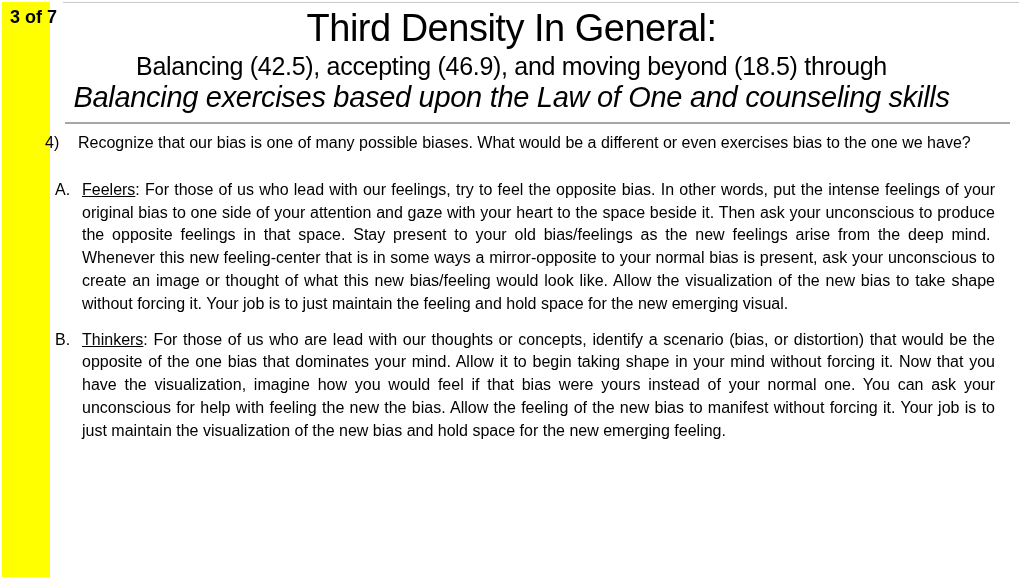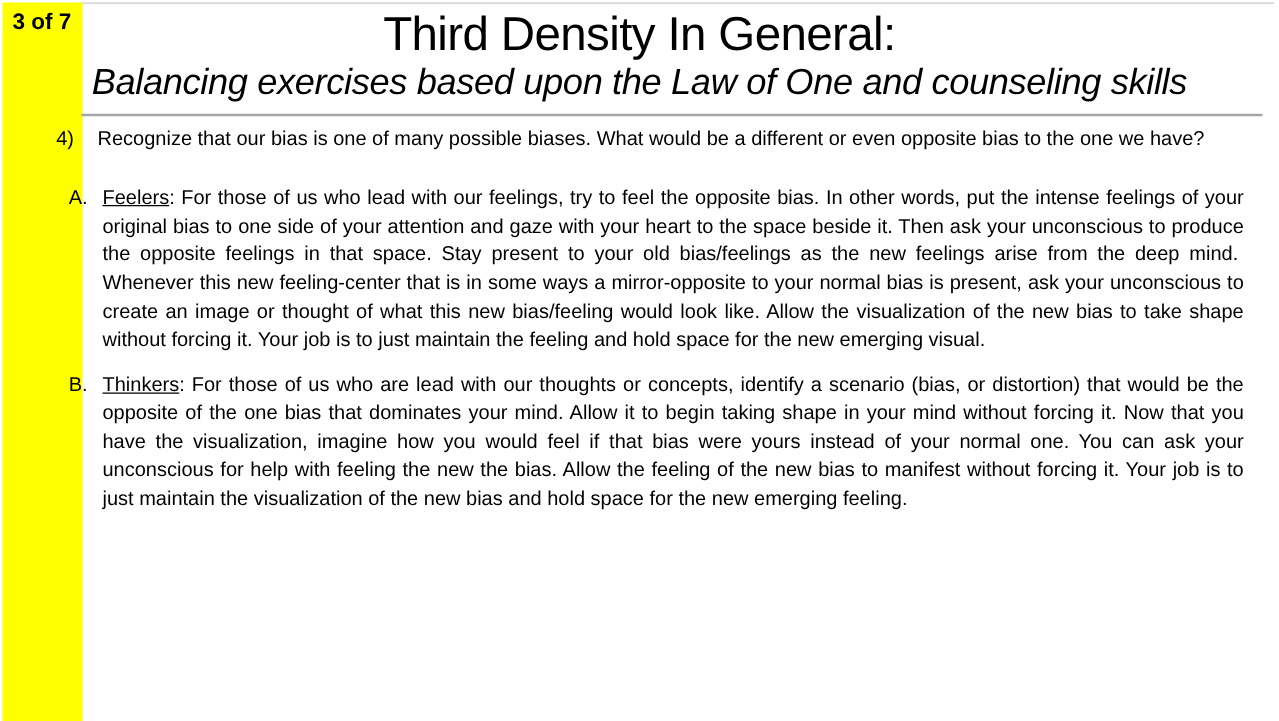--- a/index.html
+++ b/index.html
@@ -6,21 +6,21 @@
   body {
     width: 1023px; height: 577px;
     background: #ffffff;
     color: #000000;
     font-family: "Liberation Sans", "DejaVu Sans", sans-serif;
     position: relative;
     overflow: hidden;
   }
   .side-bar {
     position: absolute; left: 2px; top: 2px; bottom: 0;
-    width: 64px;
+    width: 48px;
     background: #ffff00;
     z-index: 1;
   }
   .page-ind {
     font-weight: 700;
     font-size: 18px;
     padding: 5px 0 0 8px;
     white-space: nowrap;
   }
   .top-line {
@@ -59,29 +59,30 @@
 <body>
 
 <div class="side-bar">
   <div class="page-ind">3 of 7</div>
 </div>
 
 <div class="top-line"></div>
 
 <div class="header">
   <div class="title">Third Density In General:</div>
+  <div class="sub">Balancing (42.5), accepting (46.9), and moving beyond (18.5) through</div>
   <div class="sub-italic">Balancing exercises based upon the Law of One and counseling skills</div>
 </div>
 
 <hr class="divider">
 
 <div class="content">
   <div class="item">
     <div class="item-num">4)</div>
-    <div class="item-body">Recognize that our bias is one of many possible biases. What would be a different or even opposite bias to the one we have?</div>
+    <div class="item-body">Recognize that our bias is one of many possible biases. What would be a different or even exercises bias to the one we have?</div>
   </div>
 
   <div class="subitem subitem-a">
     <div class="subitem-letter">A.</div>
     <div class="subitem-body"><span class="u">Feelers</span><span>: For those of us who lead with our feelings, try to </span><span class="i">feel</span><span> the opposite bias. In other words, put the intense feelings of your original bias to one side of your attention and </span><span class="i">gaze</span><span> with your heart to the space beside it. Then ask your unconscious to produce the opposite feelings in that space. Stay present to your old bias/feelings as the new feelings arise from the deep mind.&nbsp; Whenever this new feeling-center that is in some ways a mirror-opposite to your normal bias is present, ask your unconscious to create an image or thought of what this new bias/feeling would </span><span class="i">look</span><span> like. Allow the visualization of the new bias to take shape without forcing it. Your job is to just maintain the feeling and hold space for the new emerging visual.</span></div>
   </div>
 
   <div class="subitem subitem-b">
     <div class="subitem-letter">B.</div>
     <div class="subitem-body"><span class="u">Thinkers</span><span>: For those of us who are lead with our thoughts or concepts, identify a scenario (bias, or distortion) that would be the opposite of the one bias that dominates your mind. Allow it to begin taking shape in your mind without forcing it. Now that you have the visualization, imagine how you would </span><span class="i">feel</span><span> if that bias were yours instead of your normal one. You can ask your unconscious for help with feeling the new the bias. Allow the feeling of the new bias to manifest without forcing it. Your job is to just maintain the visualization of the new bias and hold space for the new emerging feeling.</span></div>

